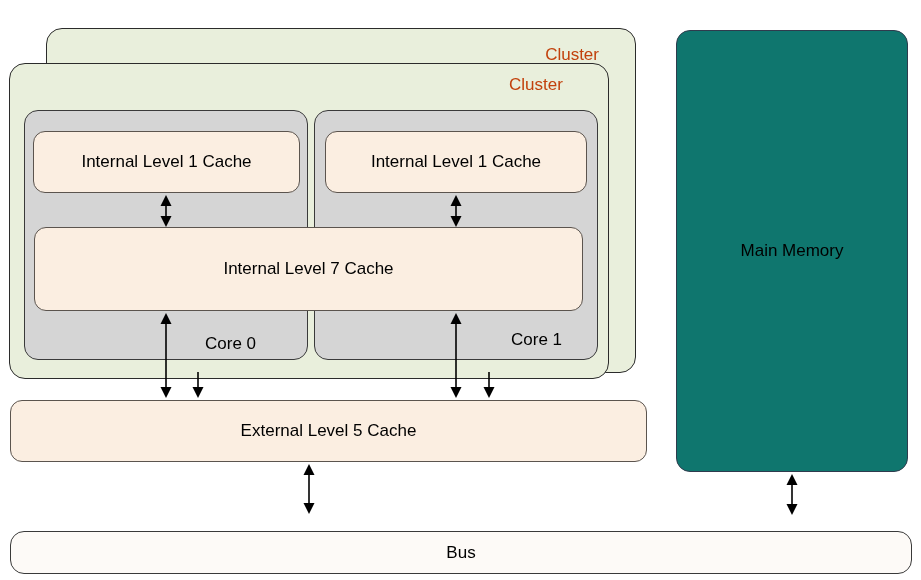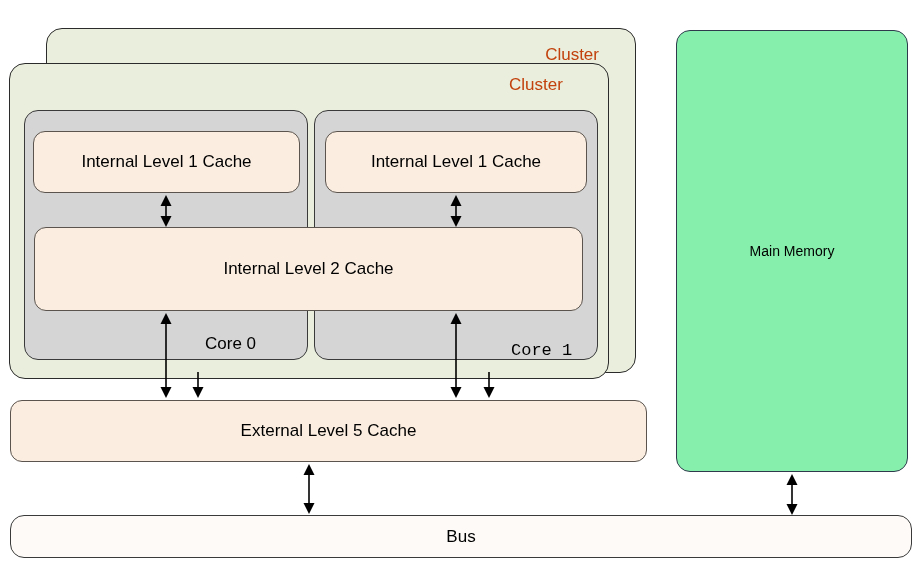--- a/index.html
+++ b/index.html
@@ -61,28 +61,29 @@
     border: 1.4px solid #5b544e;
     border-radius: 12px;
     text-align: right;
   }
 
   
   .bus {
     background: #fdfaf7;
     border: 1.4px solid #3a3a3a;
     border-radius: 14px;
+    margin-top: 16px;
   }
 
   
   .memory {
-    background: #86efac;
+    background: #0f766e;
     border: 1.4px solid #2f3b4d;
     border-radius: 14px;
-    font-size: 14px;
+    font-size: 17px;
   }
 
   .arrow {
     position: absolute;
     overflow: visible;
   }
 
   .clip-wrap {
     position: absolute;
     overflow: hidden;
@@ -99,39 +100,39 @@
     <div class="cluster-label" style="right:37px; top:17px;">Cluster</div>
   </div>
 
   <div class="box cluster" style="left:9px; top:63px; width:600px; height:316px;"></div>
   <div class="cluster-label" style="left:509px; top:75px;">Cluster</div>
 
   <div class="box core" style="left:24px; top:110px; width:284px; height:250px;"></div>
   <div class="core-label" style="left:205px; top:334px;">Core 0</div>
 
   <div class="box core" style="left:314px; top:110px; width:284px; height:250px;"></div>
-  <div class="core-label" style="left:511px; top:341px;font-family:Liberation Mono, monospace;">Core 1</div>
+  <div class="core-label" style="left:511px; top:330px;">Core 1</div>
 
   <div class="box cache" style="left:33px; top:131px; width:267px; height:62px;">Internal Level 1 Cache</div>
 
   <div class="box cache" style="left:325px; top:131px; width:262px; height:62px;">Internal Level 1 Cache</div>
 
   <svg class="arrow" style="left:155px; top:195px; width:22px; height:32px;" viewBox="0 0 22 32">
     <line x1="11" y1="6" x2="11" y2="26" stroke="#000" stroke-width="1.6"></line>
     <polygon points="11,0 5.5,11 16.5,11" fill="#000"></polygon>
     <polygon points="11,32 5.5,21 16.5,21" fill="#000"></polygon>
   </svg>
 
   <svg class="arrow" style="left:445px; top:195px; width:22px; height:32px;" viewBox="0 0 22 32">
     <line x1="11" y1="6" x2="11" y2="26" stroke="#000" stroke-width="1.6"></line>
     <polygon points="11,0 5.5,11 16.5,11" fill="#000"></polygon>
     <polygon points="11,32 5.5,21 16.5,21" fill="#000"></polygon>
   </svg>
 
-  <div class="box cache" style="left:34px; top:227px; width:549px; height:84px;">Internal Level 2 Cache</div>
+  <div class="box cache" style="left:34px; top:227px; width:549px; height:84px;">Internal Level 7 Cache</div>
 
   <svg class="arrow" style="left:155px; top:313px; width:22px; height:85px;" viewBox="0 0 22 85">
     <line x1="11" y1="6" x2="11" y2="79" stroke="#000" stroke-width="1.6"></line>
     <polygon points="11,0 5.5,11 16.5,11" fill="#000"></polygon>
     <polygon points="11,85 5.5,74 16.5,74" fill="#000"></polygon>
   </svg>
 
   <svg class="arrow" style="left:187px; top:372px; width:22px; height:26px;" viewBox="0 0 22 26">
     <line x1="11" y1="0" x2="11" y2="20" stroke="#000" stroke-width="1.6"></line>
     <polygon points="11,26 5.5,15 16.5,15" fill="#000"></polygon>

